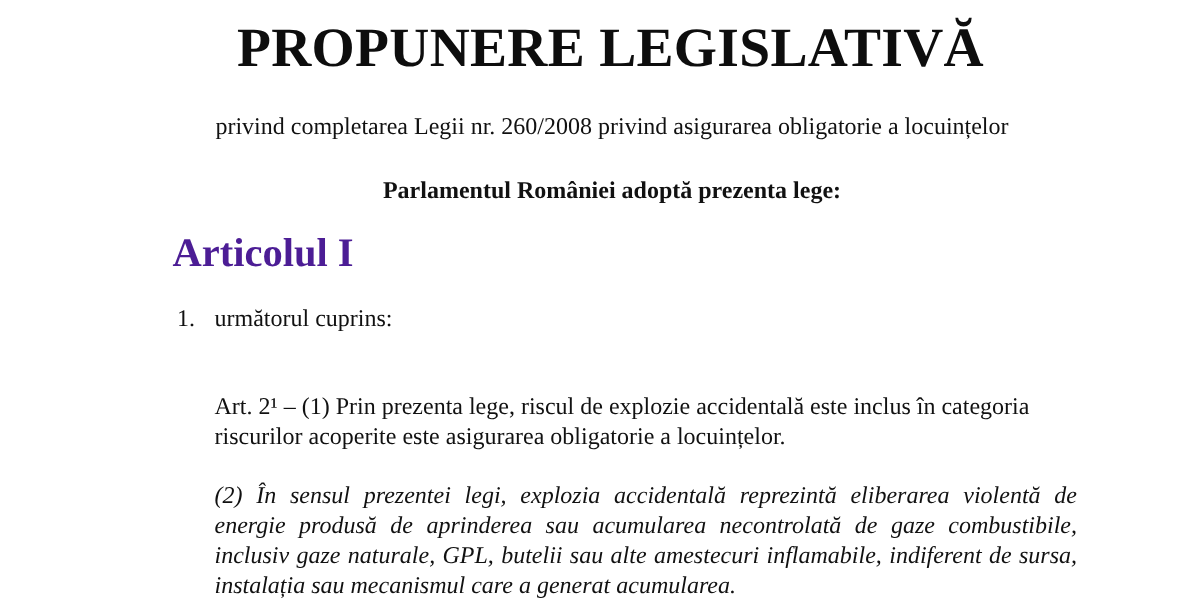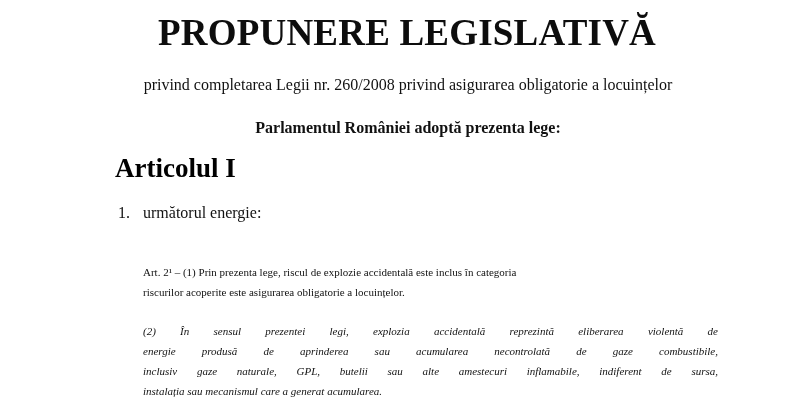--- a/index.html
+++ b/index.html
@@ -52,21 +52,21 @@
     margin: 0;
   }
   .article-heading {
     position: absolute;
     left: 115px;
     top: 152px;
     font-weight: bold;
     font-size: 27px;
     line-height: 32px;
     margin: 0;
-    color: #000000;
+    color: #4c1d95;
   }
   .list-item {
     position: absolute;
     left: 118px;
     top: 203px;
     width: 600px;
     font-size: 16px;
     line-height: 20px;
   }
   .list-number {
@@ -75,21 +75,21 @@
   }
   .list-text {
     position: absolute;
     left: 25px; top: 0;
     width: 575px;
   }
   .para {
     position: absolute;
     left: 143px;
     width: 575px;
-    font-size: 11px;
+    font-size: 16px;
     line-height: 20px;
     margin: 0;
   }
   .para-1 { top: 262px; }
   .para-2 { top: 321px; text-align: justify; font-style: italic; }
   .line { display: block; white-space: nowrap; }
   .justify-line {
     display: block;
     text-align: justify;
     text-align-last: justify;
@@ -105,21 +105,21 @@
 
   <p class="doc-subtitle">privind completarea Legii nr. 260/2008 privind asigurarea obligatorie a locuințelor</p>
 
   <p class="enacting-clause">Parlamentul României adoptă prezenta lege:</p>
 
   <h2 class="article-heading">Articolul I</h2>
 
   <div class="list-item">
     <span class="list-number">1.</span>
     <div class="list-text">
-      <span class="line">următorul energie:</span>
+      <span class="line">următorul cuprins:</span>
     </div>
   </div>
 
   <div class="para para-1">
     <span class="line">Art. 2¹ – (1) Prin prezenta lege, riscul de explozie accidentală este inclus în categoria</span>
     <span class="line">riscurilor acoperite este asigurarea obligatorie a locuințelor.</span>
   </div>
 
   <div class="para para-2">
     <span class="justify-line">(2) În sensul prezentei legi, explozia accidentală reprezintă eliberarea violentă de</span>

